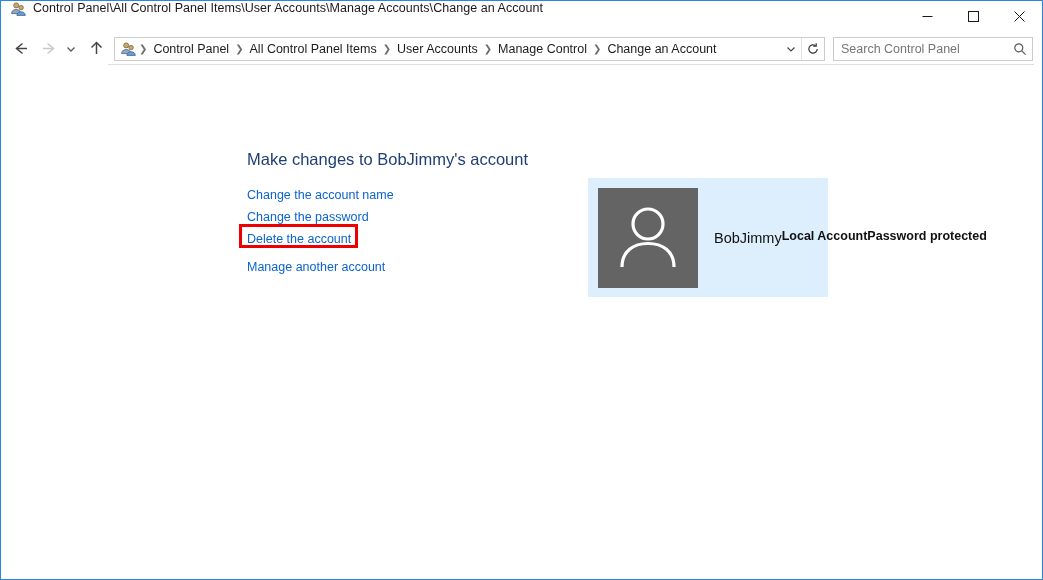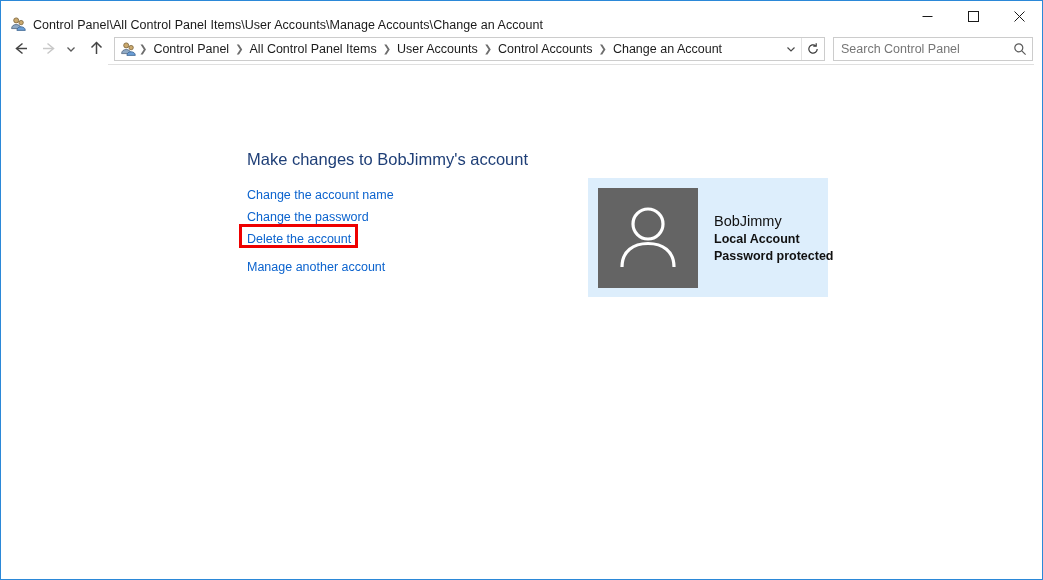--- a/index.html
+++ b/index.html
@@ -26,21 +26,21 @@
     display: flex;
     flex-direction: column;
   }
 
   
   .titlebar {
     height: 31px;
     flex: 0 0 31px;
     background: #ffffff;
     display: flex;
-    align-items: flex-end;
+    align-items: flex-start;
     position: relative;
   }
   .titlebar-icon {
     width: 16px;
     height: 16px;
     margin-left: 9px;
     margin-right: 7px;
     flex: 0 0 16px;
     position: relative;
   }
@@ -252,21 +252,21 @@
     flex: 0 0 100px;
     margin-left: 10px;
     background: #646464;
     display: flex;
     align-items: center;
     justify-content: center;
   }
   .account-info {
     margin-left: 16px;
     display: flex;
-    flex-direction: column;
+    flex-direction: row;
     justify-content: center;
   }
   .account-name {
     font-size: 14.5px;
     color: #111111;
     line-height: 20px;
     white-space: nowrap;
   }
   .account-meta {
     font-size: 12.5px;
@@ -353,21 +353,21 @@
       </span>
 
       <div class="crumbs">
         <span class="crumb-sep">❯</span>
         <span class="crumb">Control Panel</span>
         <span class="crumb-sep">❯</span>
         <span class="crumb">All Control Panel Items</span>
         <span class="crumb-sep">❯</span>
         <span class="crumb">User Accounts</span>
         <span class="crumb-sep">❯</span>
-        <span class="crumb">Control Accounts</span>
+        <span class="crumb">Manage Control</span>
         <span class="crumb-sep">❯</span>
         <span class="crumb">Change an Account</span>
       </div>
 
       <div class="addr-chevron">
         <svg width="12" height="12" viewBox="0 0 12 12">
           <path d="M2.5 4.5 L6 8 L9.5 4.5" fill="none" stroke="#4a4a4a" stroke-width="1.2"></path>
         </svg>
       </div>
 

